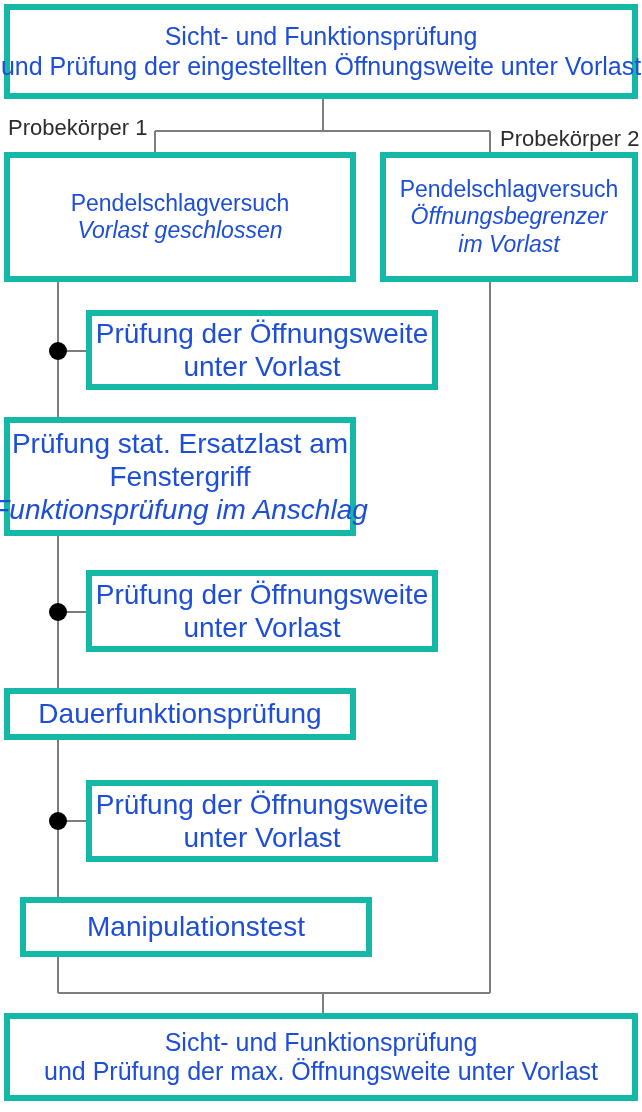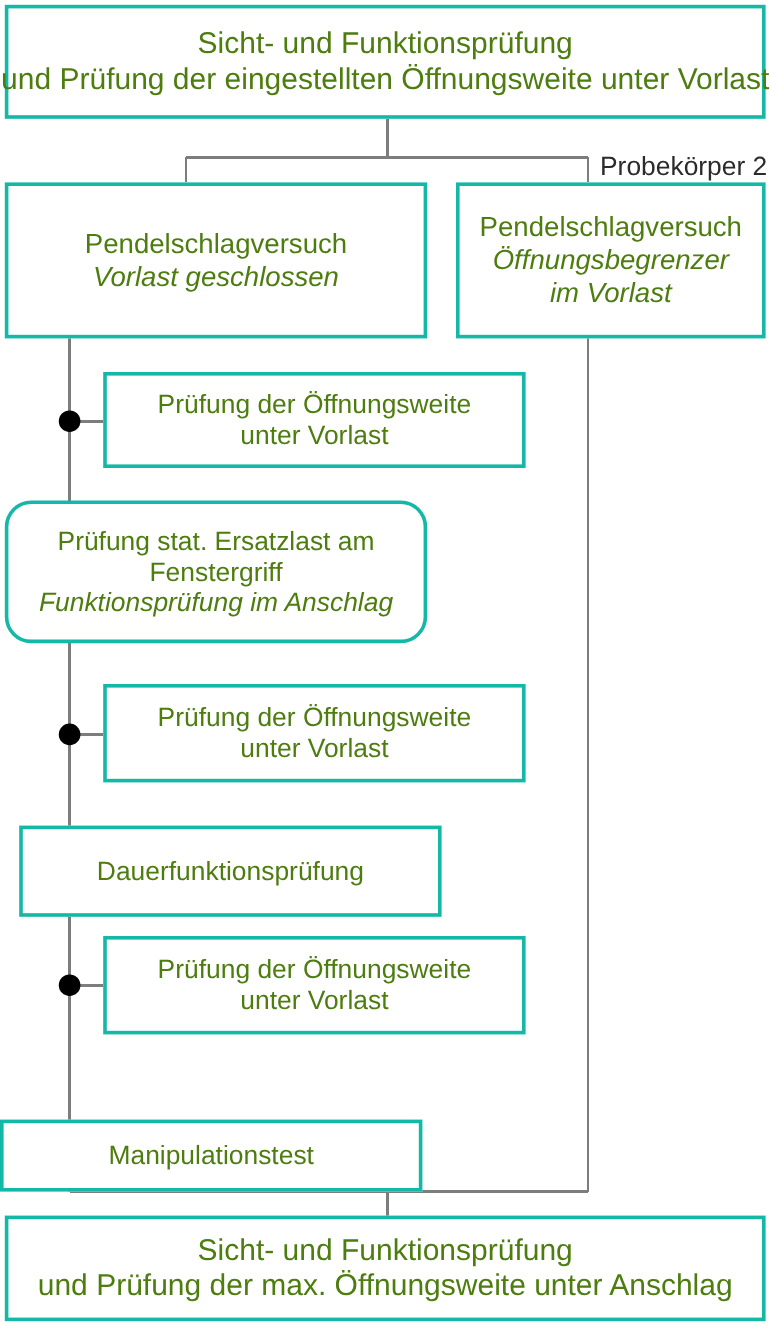--- a/index.html
+++ b/index.html
@@ -8,36 +8,36 @@
     font-family:"Liberation Sans","DejaVu Sans",sans-serif;
     -webkit-font-smoothing:antialiased;
   }
   #chart{position:relative;width:642px;height:1112px;overflow:hidden;background:#fff;}
   svg.layer{position:absolute;left:0;top:0;width:642px;height:1112px;}
 
   .node{
     position:absolute;
     box-sizing:border-box;
     background:#ffffff;
-    border:3px solid #14b8a6;
+    border:6px solid #14b8a6;
     display:flex;
     flex-direction:column;
     align-items:center;
     justify-content:center;
     text-align:center;
-    color:#4d7c0f;
+    color:#1d4ed8;
     line-height:1.18;
     z-index:3;
   }
   .node .ln{display:block;white-space:nowrap;}
   .node .ital{font-style:italic;}
 
   .t-lg{font-size:25px;}
   .t-md{font-size:23px;}
-  .t-sm{font-size:22px;}
+  .t-sm{font-size:28px;}
 
   .branch-label{
     position:absolute;
     font-size:22px;
     color:#2b2b2b;
     white-space:nowrap;
     z-index:4;
   }
 </style>
 </head>
@@ -73,60 +73,61 @@
       <circle cx="58" cy="612" r="9"></circle>
       <circle cx="58" cy="821" r="9"></circle>
     </g>
   </svg>
 
   <div class="node t-lg" style="left:4px;top:4px;width:634px;height:95px;">
     <span class="ln">Sicht- und Funktionsprüfung</span>
     <span class="ln">und Prüfung der eingestellten Öffnungsweite unter Vorlast</span>
   </div>
 
+  <div class="branch-label" style="left:8px;top:115px;">Probekörper 1</div>
   <div class="branch-label" style="left:500px;top:126px;">Probekörper 2</div>
 
   <div class="node t-md" style="left:4px;top:152px;width:352px;height:130px;">
     <span class="ln">Pendelschlagversuch</span>
     <span class="ln ital">Vorlast geschlossen</span>
   </div>
 
   <div class="node t-md" style="left:380px;top:152px;width:258px;height:130px;">
     <span class="ln">Pendelschlagversuch</span>
     <span class="ln ital">Öffnungsbegrenzer</span>
     <span class="ln ital">im Vorlast</span>
   </div>
 
   <div class="node t-sm" style="left:86px;top:310px;width:352px;height:80px;">
     <span class="ln">Prüfung der Öffnungsweite</span>
     <span class="ln">unter Vorlast</span>
   </div>
 
-  <div class="node t-sm" style="left:4px;top:417px;width:352px;height:119px;border-radius:22px;">
+  <div class="node t-sm" style="left:4px;top:417px;width:352px;height:119px;">
     <span class="ln">Prüfung stat. Ersatzlast am</span>
     <span class="ln">Fenstergriff</span>
     <span class="ln ital">Funktionsprüfung im Anschlag</span>
   </div>
 
   <div class="node t-sm" style="left:86px;top:570px;width:352px;height:82px;">
     <span class="ln">Prüfung der Öffnungsweite</span>
     <span class="ln">unter Vorlast</span>
   </div>
 
-  <div class="node t-sm" style="left:16px;top:688px;width:352px;height:76px;">
+  <div class="node t-sm" style="left:4px;top:688px;width:352px;height:52px;">
     <span class="ln">Dauerfunktionsprüfung</span>
   </div>
 
   <div class="node t-sm" style="left:86px;top:780px;width:352px;height:82px;">
     <span class="ln">Prüfung der Öffnungsweite</span>
     <span class="ln">unter Vorlast</span>
   </div>
 
-  <div class="node t-sm" style="left:0;top:897px;width:352px;height:60px;margin-top:36px;">
+  <div class="node t-sm" style="left:20px;top:897px;width:352px;height:60px;">
     <span class="ln">Manipulationstest</span>
   </div>
 
   <div class="node t-lg" style="left:4px;top:1013px;width:634px;height:88px;">
     <span class="ln">Sicht- und Funktionsprüfung</span>
-    <span class="ln">und Prüfung der max. Öffnungsweite unter Anschlag</span>
+    <span class="ln">und Prüfung der max. Öffnungsweite unter Vorlast</span>
   </div>
 
 </div>
 
 </body></html>

